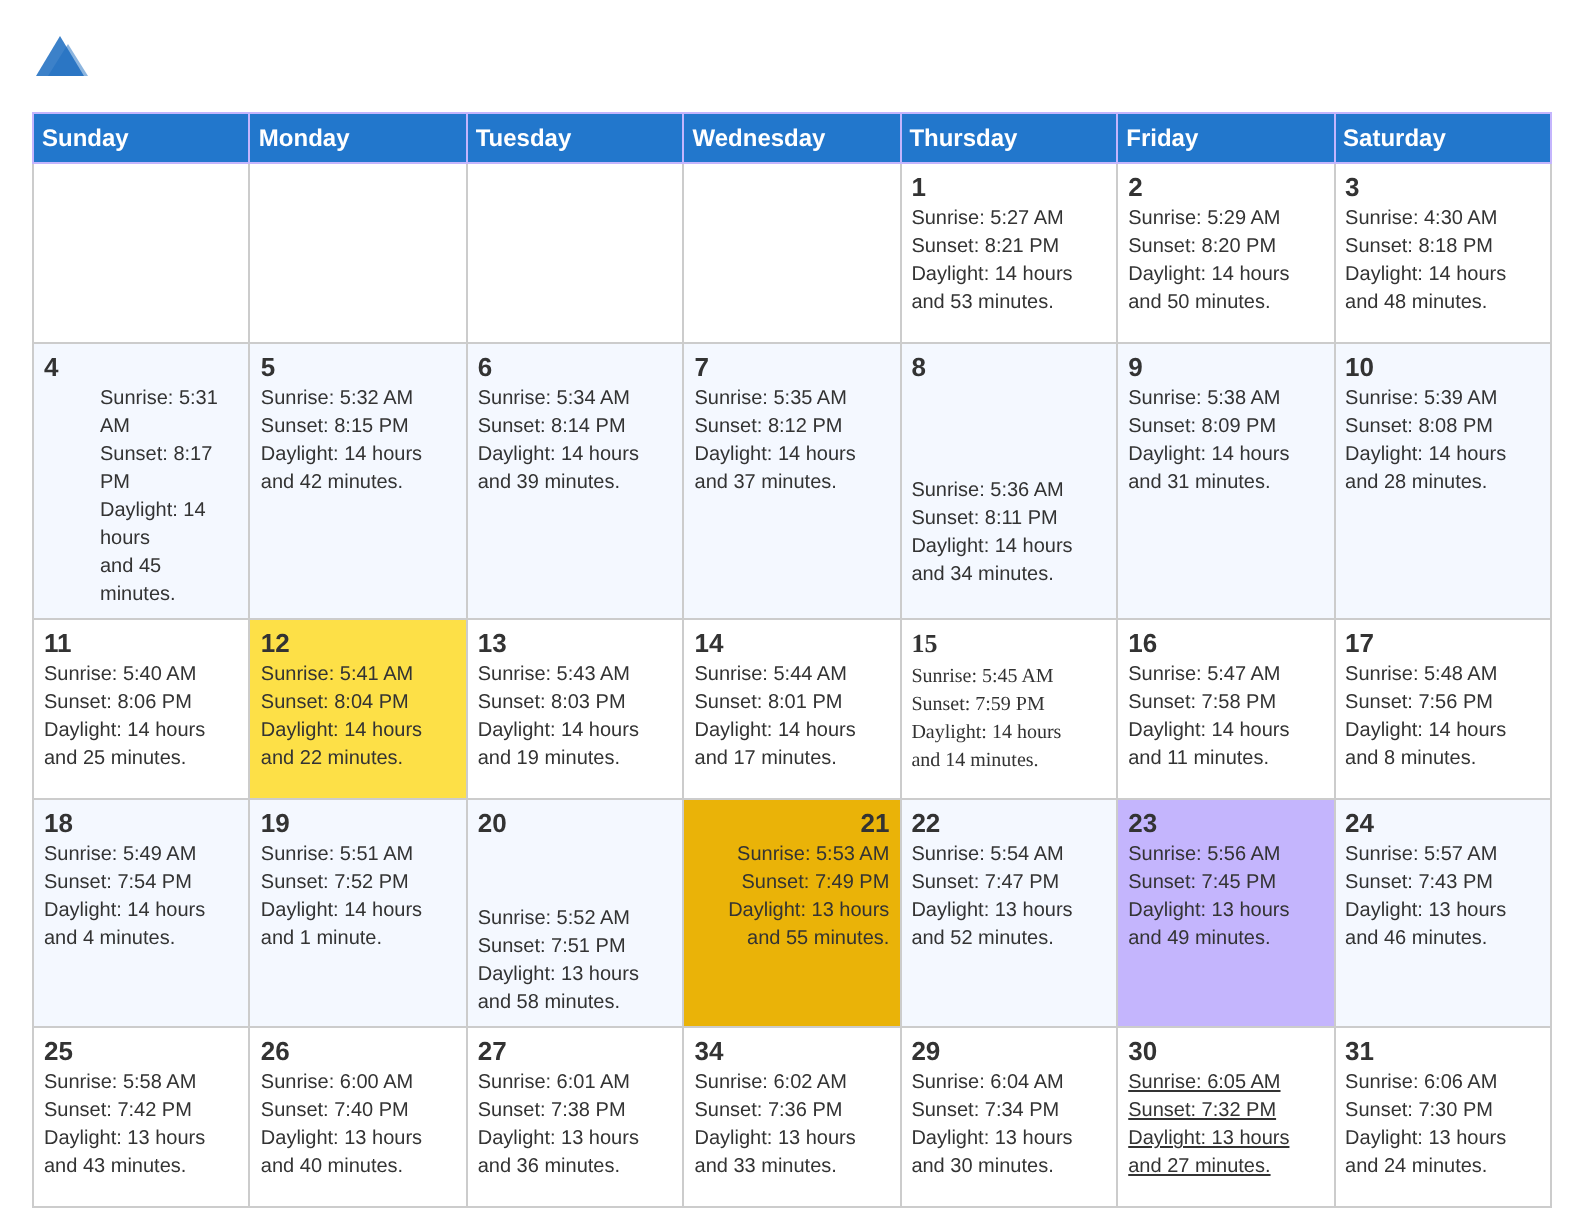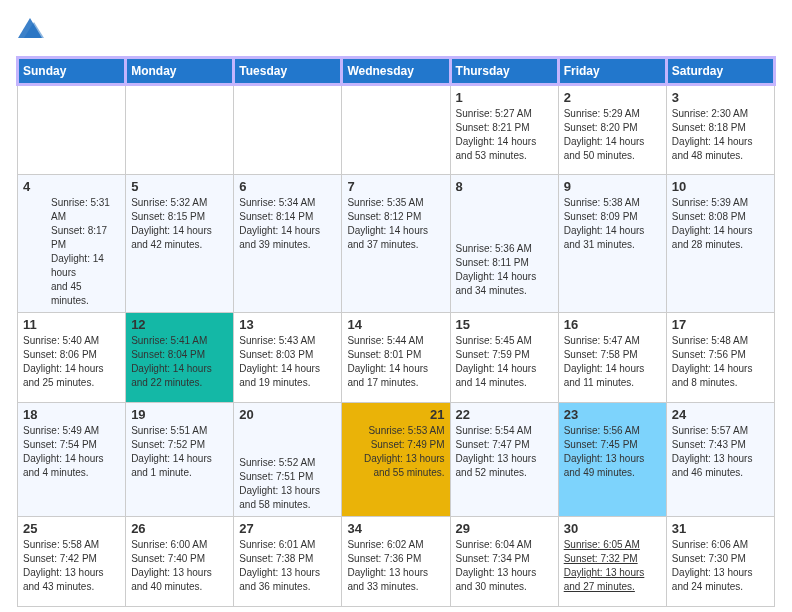--- a/index.html
+++ b/index.html
@@ -49,21 +49,21 @@
       border-collapse: collapse;
       table-layout: fixed;
     }
     th {
       background-color: #2277cc;
       color: #fff;
       font-size: 12px;
       font-weight: bold;
       padding: 5px 4px;
       text-align: left;
-      border: 3px solid #c4b5fd;
+      border: 1px solid #c4b5fd;
     }
     td {
       border: 1px solid #ccc;
       vertical-align: top;
       padding: 4px 5px;
       font-size: 10px;
       color: #333;
       min-height: 80px;
       height: 90px;
     }
@@ -141,21 +141,21 @@
         </td>
         <td class="has-data" style="background-color: rgb(255, 255, 255);">
           <span class="day-num">2</span>
           <div class="day-info" style="white-space: pre-line;">Sunrise: 5:29 AM
 Sunset: 8:20 PM
 Daylight: 14 hours
 and 50 minutes.</div>
         </td>
         <td class="has-data" style="background-color: rgb(255, 255, 255);">
           <span class="day-num">3</span>
-          <div class="day-info" style="white-space: pre-line;">Sunrise: 2:30 AM
+          <div class="day-info" style="white-space: pre-line;">Sunrise: 4:30 AM
 Sunset: 8:18 PM
 Daylight: 14 hours
 and 48 minutes.</div>
         </td>
       </tr>
       <tr>
         <td class="has-data" style="background-color: rgb(244, 248, 255);">
           <span class="day-num">4</span>
           <div class="day-info" style="white-space: pre-line; margin-left: 28px;">Sunrise: 5:31 AM
 Sunset: 8:17 PM
@@ -206,42 +206,42 @@
         </td>
       </tr>
       <tr>
         <td class="has-data" style="background-color: rgb(255, 255, 255);">
           <span class="day-num">11</span>
           <div class="day-info" style="white-space: pre-line;">Sunrise: 5:40 AM
 Sunset: 8:06 PM
 Daylight: 14 hours
 and 25 minutes.</div>
         </td>
-        <td class="has-data" style="background-color: #14b8a6;">
+        <td class="has-data" style="background-color: #fde047;">
           <span class="day-num">12</span>
           <div class="day-info" style="white-space: pre-line;">Sunrise: 5:41 AM
 Sunset: 8:04 PM
 Daylight: 14 hours
 and 22 minutes.</div>
         </td>
         <td class="has-data" style="background-color: rgb(255, 255, 255);">
           <span class="day-num">13</span>
           <div class="day-info" style="white-space: pre-line;">Sunrise: 5:43 AM
 Sunset: 8:03 PM
 Daylight: 14 hours
 and 19 minutes.</div>
         </td>
         <td class="has-data" style="background-color: rgb(255, 255, 255);">
           <span class="day-num">14</span>
           <div class="day-info" style="white-space: pre-line;">Sunrise: 5:44 AM
 Sunset: 8:01 PM
 Daylight: 14 hours
 and 17 minutes.</div>
         </td>
-        <td class="has-data" style="background-color: rgb(255, 255, 255);">
+        <td class="has-data" style="background-color: rgb(255, 255, 255); font-family: Liberation Serif, serif;">
           <span class="day-num">15</span>
           <div class="day-info" style="white-space: pre-line;">Sunrise: 5:45 AM
 Sunset: 7:59 PM
 Daylight: 14 hours
 and 14 minutes.</div>
         </td>
         <td class="has-data" style="background-color: rgb(255, 255, 255);">
           <span class="day-num">16</span>
           <div class="day-info" style="white-space: pre-line;">Sunrise: 5:47 AM
 Sunset: 7:58 PM
@@ -285,21 +285,21 @@
 Daylight: 13 hours
 and 55 minutes.</div>
         </td>
         <td class="has-data" style="background-color: rgb(244, 248, 255);">
           <span class="day-num">22</span>
           <div class="day-info" style="white-space: pre-line;">Sunrise: 5:54 AM
 Sunset: 7:47 PM
 Daylight: 13 hours
 and 52 minutes.</div>
         </td>
-        <td class="has-data" style="background-color: #7dd3fc;">
+        <td class="has-data" style="background-color: #c4b5fd;">
           <span class="day-num">23</span>
           <div class="day-info" style="white-space: pre-line;">Sunrise: 5:56 AM
 Sunset: 7:45 PM
 Daylight: 13 hours
 and 49 minutes.</div>
         </td>
         <td class="has-data" style="background-color: rgb(244, 248, 255);">
           <span class="day-num">24</span>
           <div class="day-info" style="white-space: pre-line;">Sunrise: 5:57 AM
 Sunset: 7:43 PM

